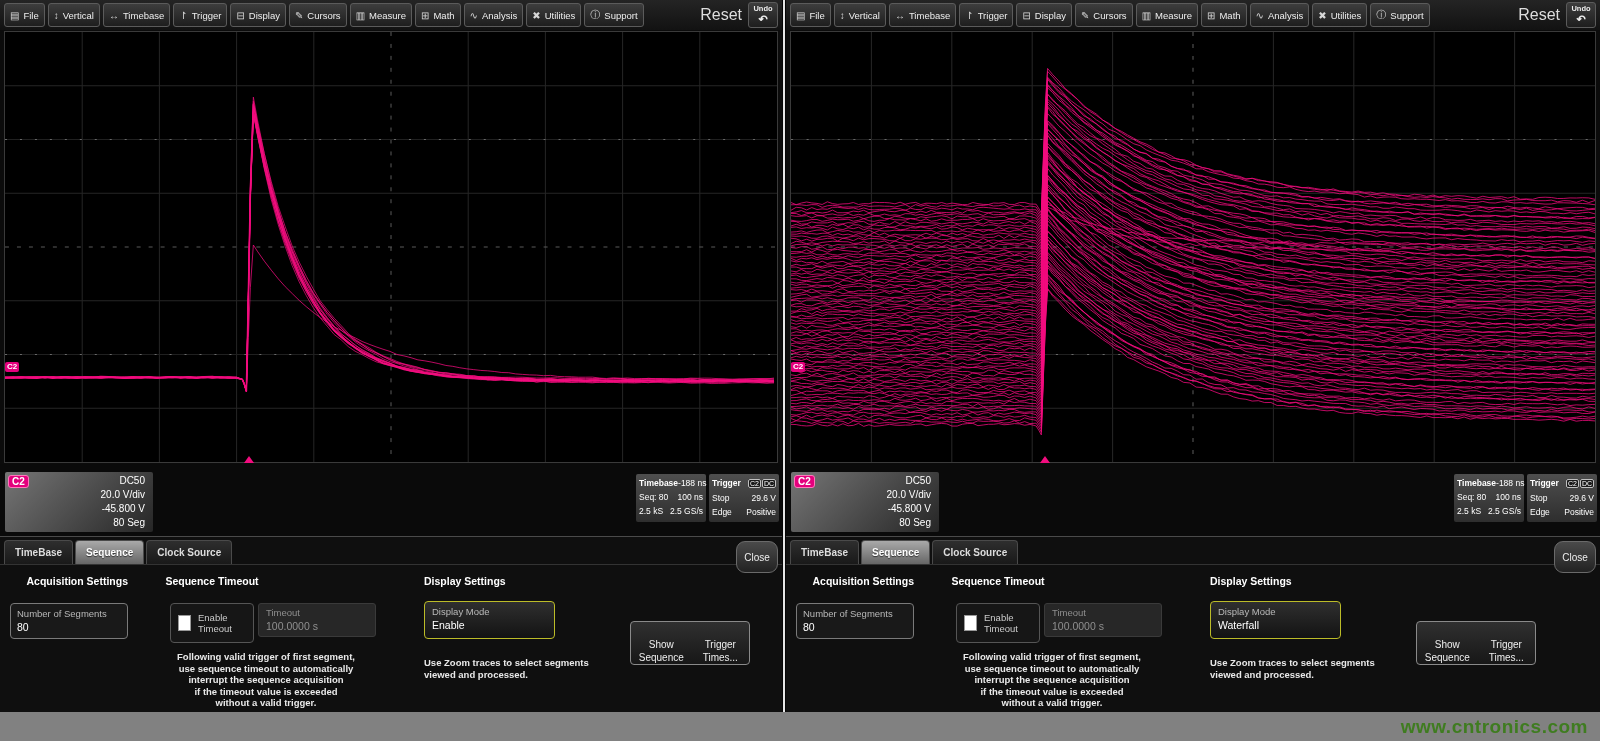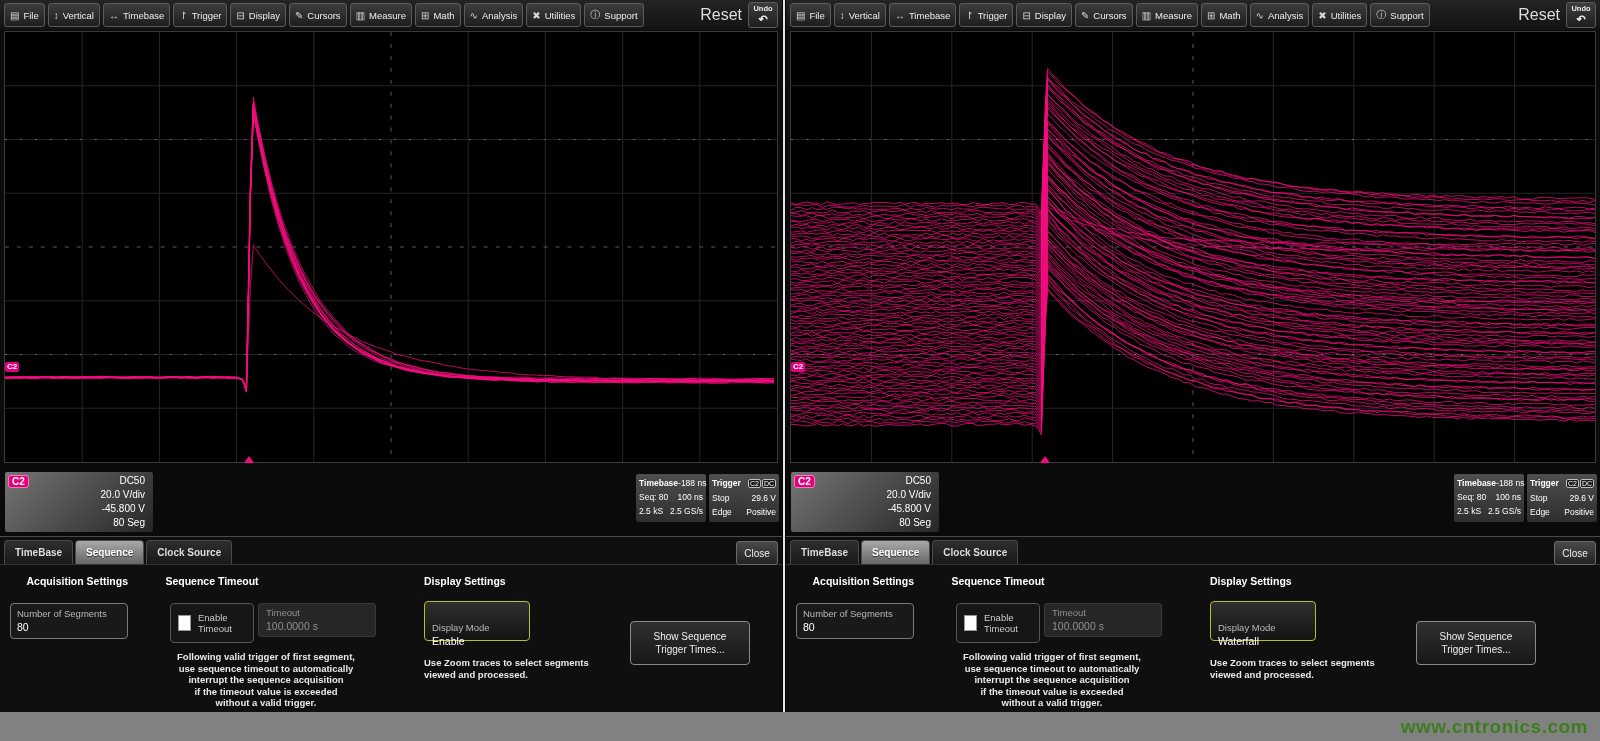--- a/index.html
+++ b/index.html
@@ -55,51 +55,51 @@
 
   
   .dialog { position:absolute; top:536px; left:0; right:0; bottom:0;
             background:#0f0f0f; border-top:1px solid #4a4a4a; }
   .tab-row { height:28px; display:flex; gap:2px; padding:3px 4px 0; position:relative;
              border-bottom:1px solid #333; }
   .tab { padding:0 10px; display:flex; align-items:center; background:linear-gradient(#2e2e2e,#191919);
          border:1px solid #4a4a4a; border-bottom:none; border-radius:4px 4px 0 0;
          color:#ddd; font-size:10px; font-weight:bold; cursor:pointer; }
   .tab.active { background:linear-gradient(#a9a9a9,#666); color:#fff; text-shadow:0 1px 1px #333; }
-  .close-btn { position:absolute; right:4px; top:4px; width:42px; height:24px;
-               background:linear-gradient(#4a4a4a,#222); border:1px solid #6a6a6a; border-radius:3px;
+  .close-btn { position:absolute; right:4px; top:4px; width:42px; height:32px;
+               background:linear-gradient(#4a4a4a,#222); border:1px solid #6a6a6a; border-radius:9px;
                color:#eee; font-size:10px; display:flex; align-items:center; justify-content:center; cursor:pointer; }
   .dialog-body { position:absolute; top:28px; left:0; right:0; bottom:0; }
   .section-header { position:absolute; font-size:10.5px; font-weight:bold; color:#fff; }
   #panels .hdr-acq { left:10px; width:118px; text-align:right; top:10px; }
   #panels .hdr-seq { left:152px; width:120px; text-align:center; top:10px; }
   #panels .hdr-disp { left:424px; top:10px; }
   .segments-box { position:absolute; left:10px; top:38px; width:118px; height:36px;
                   background:#191919; border:1px solid #7a7a7a; border-radius:4px; padding:3px 6px; cursor:pointer;}
   .field-label { font-size:9.5px; color:#b9b9b9; line-height:13px; white-space:nowrap;}
   .field-value { font-size:10.5px; color:#fff; line-height:14px; }
   .enable-box { position:absolute; left:162px; top:38px; width:84px; height:40px;
                 background:#161616; border:1px solid #555; border-radius:4px;
                 display:flex; align-items:center; gap:7px; padding:0 7px; cursor:pointer;margin-left:8px; }
   .checkbox { width:13px; height:16px; background:#fff; border:1px solid #999; flex:none; }
   .enable-label { font-size:9.5px; color:#ccc; line-height:11px; }
   .timeout-box { position:absolute; left:258px; top:38px; width:118px; height:34px;
                  background:#272727; border:1px solid #3a3a3a; border-radius:3px; padding:2px 7px; }
   .timeout-box .field-label, .timeout-box .field-value { color:#8f8f8f; }
   .timeout-desc { position:absolute; left:152px; top:86px; width:228px; text-align:center;
                   font-size:9.5px; font-weight:bold; color:#e9e9e9; line-height:11.5px; }
-  .mode-select { position:absolute; left:424px; top:36px; width:106px; height:38px;
+  .mode-select { position:absolute; left:424px; top:36px; width:131px; height:38px;
                  background:linear-gradient(#2f2f2f,#131313); border:1px solid #bcbc28;
-                 border-radius:4px; padding:19px 7px; cursor:pointer; }
+                 border-radius:4px; padding:3px 7px; cursor:pointer; }
   .zoom-note { position:absolute; left:424px; top:92px; font-size:9.5px; font-weight:bold;
                color:#e9e9e9; line-height:12px; }
   .show-btn { position:absolute; left:630px; top:56px; width:120px; height:44px;
               background:linear-gradient(#303030,#171717); border:1px solid #8a8a8a; border-radius:4px;
               color:#eee; font-size:10px; line-height:13px; text-align:center;
-              display:flex; flex-direction:column; align-items:center; justify-content:center; cursor:pointer; }
+              display:flex; flex-direction:row; align-items:flex-end; justify-content:center; cursor:pointer; }
 
   
   .watermark-bar { position:absolute; left:0; right:0; bottom:0; height:29px; background:#818181;
                    display:flex; align-items:center; justify-content:flex-end; padding-right:12px; z-index:6; }
   .watermark { color:#3f7c20; font-size:19px; font-weight:bold; letter-spacing:0.5px; }
 </style>
 </head>
 <body>
 
 <div id="panels">

